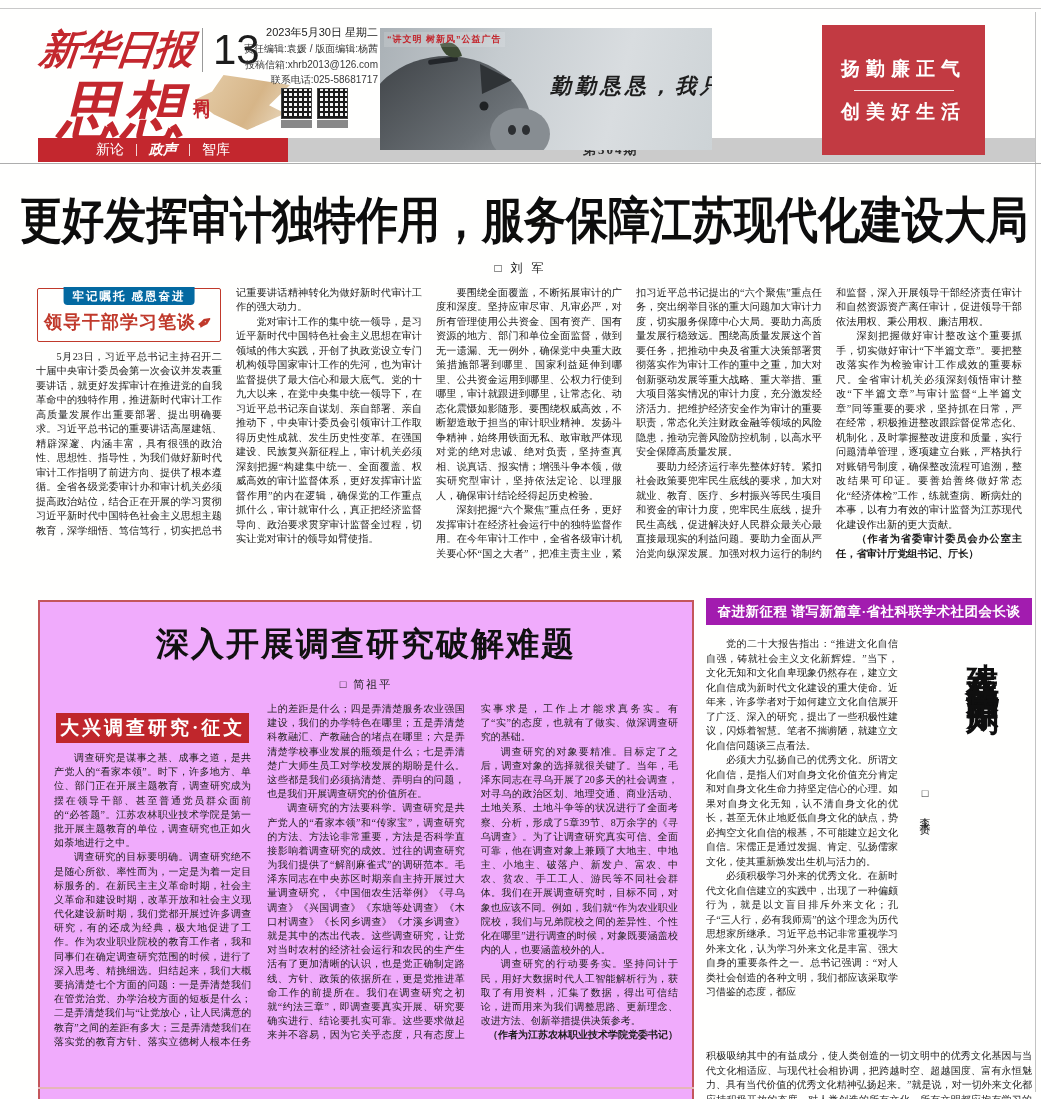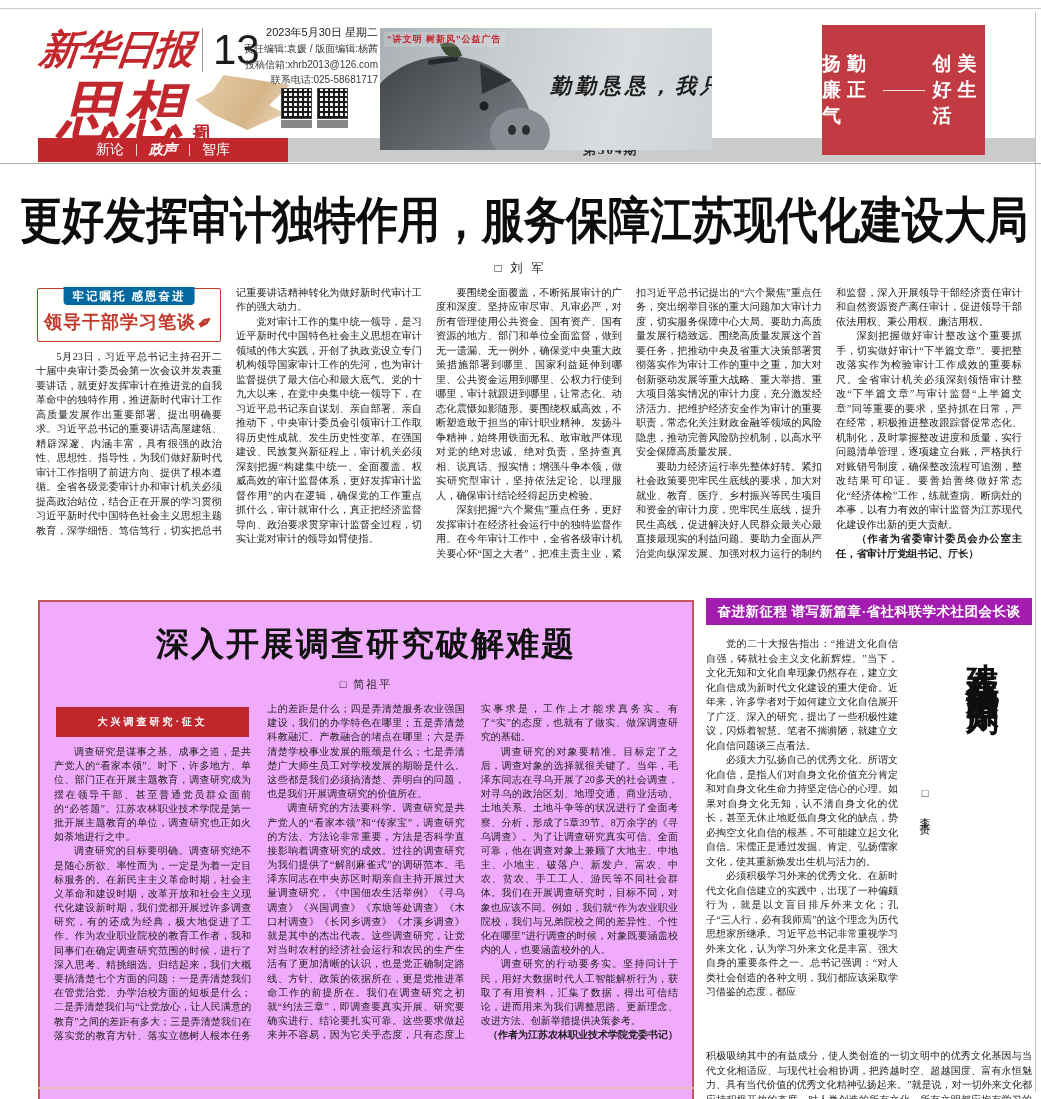--- a/index.html
+++ b/index.html
@@ -6,21 +6,21 @@
   body { background:#ffffff; font-family:"Liberation Serif", serif; }
   .page { position:relative; width:1041px; height:1099px; background:#fffffe; overflow:hidden; margin:0 auto; }
   .topline { position:absolute; top:8px; left:0; width:1041px; height:1px; background:#c9c9c9; }
   .rightline { position:absolute; top:12px; left:1035px; width:1px; height:1080px; background:#c2c2c2; }
 
   
   .mh-brand { position:absolute; left:40px; top:22px; display:flex; align-items:center; gap:10px; }
   .mh-brand-name { font-size:40px; font-weight:bold; font-style:italic; color:#c3272e; letter-spacing:-2px; transform:skewX(-6deg); }
   .mh-divider { width:1px; height:44px; background:#999; }
   .mh-pagenum { font-size:42px; font-weight:normal; color:#1c1c1c; font-family:"Liberation Sans", sans-serif; }
-  .weekly { position:absolute; left:58px; top:80px; display:flex; align-items:center; }
+  .weekly { position:absolute; left:58px; top:80px; display:flex; align-items:flex-start; }
   .weekly-main { font-size:62px; font-weight:900; color:#c3272e; letter-spacing:2px; line-height:1; font-style:italic; }
   .weekly-suffix { writing-mode:vertical-rl; font-size:17px; font-weight:bold; color:#c3272e; margin-left:4px; margin-top:6px; letter-spacing:3px; }
   .weekly-deco { position:absolute; left:195px; top:75px; width:95px; height:55px; background:linear-gradient(120deg,#e2c69c 0%,#cfa873 60%,#e8d7bb 100%); clip-path:polygon(30% 0,100% 18%,78% 55%,95% 70%,55% 100%,20% 72%,0 45%,18% 30%); opacity:.85; }
   .navbar { position:absolute; left:38px; top:138px; width:250px; height:24px; background:#c3272e; color:#fff; display:flex; align-items:center; justify-content:center; gap:12px; font-size:14px; }
   .nav-sep { width:1px; height:12px; background:rgba(255,255,255,.8); }
   .nav-item.strong { font-weight:bold; font-style:italic; }
   .graybar { position:absolute; left:288px; top:138px; width:747px; height:24px; background:#cbcbcb; display:flex; align-items:center; }
   .issue { margin-left:295px; font-size:13px; font-weight:bold; color:#2d2d2d; letter-spacing:2px; }
 
   .pubinfo { position:absolute; left:195px; top:24px; width:183px; text-align:right; font-size:10px; color:#3a3a3a; line-height:1.55; font-family:"Liberation Sans", sans-serif; }
@@ -32,21 +32,21 @@
   .qr-label { height:8px; background:#888; margin-top:1px; }
 
   
   .ad { position:absolute; left:380px; top:28px; width:332px; height:122px; overflow:hidden;
         background:linear-gradient(105deg,#aab1b6 0%,#c6ccd0 35%,#d9dde0 70%,#cdd3d6 100%);text-decoration:underline; }
   .ad-tag { position:absolute; left:4px; top:4px; background:rgba(255,255,255,.15); color:#c3272e; font-size:9px; font-weight:bold; letter-spacing:1px; padding:1px 3px; font-family:"Liberation Sans", sans-serif; }
   .ad-slogan { position:absolute; left:170px; top:44px; width:245px; font-size:21px; font-style:italic; font-weight:bold; color:#1d1d1d; letter-spacing:4px; white-space:nowrap; }
   .pig { position:absolute; left:-18px; top:8px; }
 
   .slogan-box { position:absolute; left:822px; top:25px; width:163px; height:130px; background:#c23a42; color:#fff;
-                display:flex; flex-direction:row; align-items:center; justify-content:center; gap:8px; }
+                display:flex; flex-direction:column; align-items:center; justify-content:center; gap:8px; }
   .slogan-line { font-size:19px; font-weight:bold; letter-spacing:6px; }
   .slogan-hr { width:100px; height:1px; background:rgba(255,255,255,.85); }
 
   .header-rule { position:absolute; top:163px; left:0; width:1041px; height:1px; background:#adadad; }
 
   
   .lead-headline { position:absolute; top:192px; left:20px; width:1001px; text-align:center; font-size:42px; font-weight:900;
                    color:#0d0d0d; letter-spacing:0px; transform:scaleY(1.18); transform-origin:center; white-space:nowrap; }
   .lead-byline { position:absolute; top:260px; left:0; width:1041px; text-align:center; font-size:12px; color:#222; letter-spacing:3px; }
   .lead-body { position:absolute; top:286px; left:36px; width:986px; height:316px; column-count:5; column-gap:14px;
@@ -58,22 +58,22 @@
   .callout-title { position:absolute; bottom:5px; left:0; width:100%; text-align:center; color:#c0392b; font-size:18px; font-weight:900; letter-spacing:1px; white-space:nowrap; }
   .pen-icon { display:inline-block; transform:rotate(-35deg); font-size:18px; margin-left:2px; }
   p.attrib { font-weight:bold; }
 
   
   .feature-box { position:absolute; top:600px; left:38px; width:656px; height:594px; border:2.5px solid #c4565c; background:#f0abfc; padding:8px 14px; overflow:hidden; }
   .feature-headline { text-align:center; font-size:33px; font-weight:900; color:#111; margin-top:12px; letter-spacing:2px; }
   .feature-byline { text-align:center; font-size:11px; color:#222; margin:10px 0 10px 0; letter-spacing:2px; }
   .feature-body { column-count:3; column-gap:16px; height:372px; font-size:10px; line-height:1.42; text-align:justify; color:#1d1d1d; overflow:hidden; }
   .feature-body p { text-indent:2em; }
-  .feature-label { break-inside:avoid; background:#c0262c; color:#fff; text-align:center; font-size:10px; font-weight:bold;
-                   letter-spacing:3px; height:30px; line-height:30px; margin:5px 2px 8px 2px; }
+  .feature-label { break-inside:avoid; background:#c0262c; color:#fff; text-align:center; font-size:19px; font-weight:bold;
+                   letter-spacing:3px; height:30px; line-height:30px; margin:11px 2px 8px 2px; }
   .feature-intro { color:#222; letter-spacing:.2px; }
   p.feature-attrib { font-weight:bold; text-indent:0; text-align:right; }
   .redline-bottom { position:absolute; top:1087px; left:38px; width:656px; height:2px; background:#e5b6b8; }
 
   
   .culture { position:absolute; top:598px; left:706px; width:326px; height:501px; overflow:hidden; }
   .culture-banner { background:#a21caf; color:#fff; height:27px; line-height:27px; text-align:center; font-size:13.5px; font-weight:bold; letter-spacing:.5px; white-space:nowrap; }
   .culture-flex { display:flex; margin-top:12px; height:404px; overflow:hidden; }
   .culture-text { width:192px; font-size:10px; line-height:1.45; text-align:justify; color:#1d1d1d; }
   .culture-text p { text-indent:2em; }

